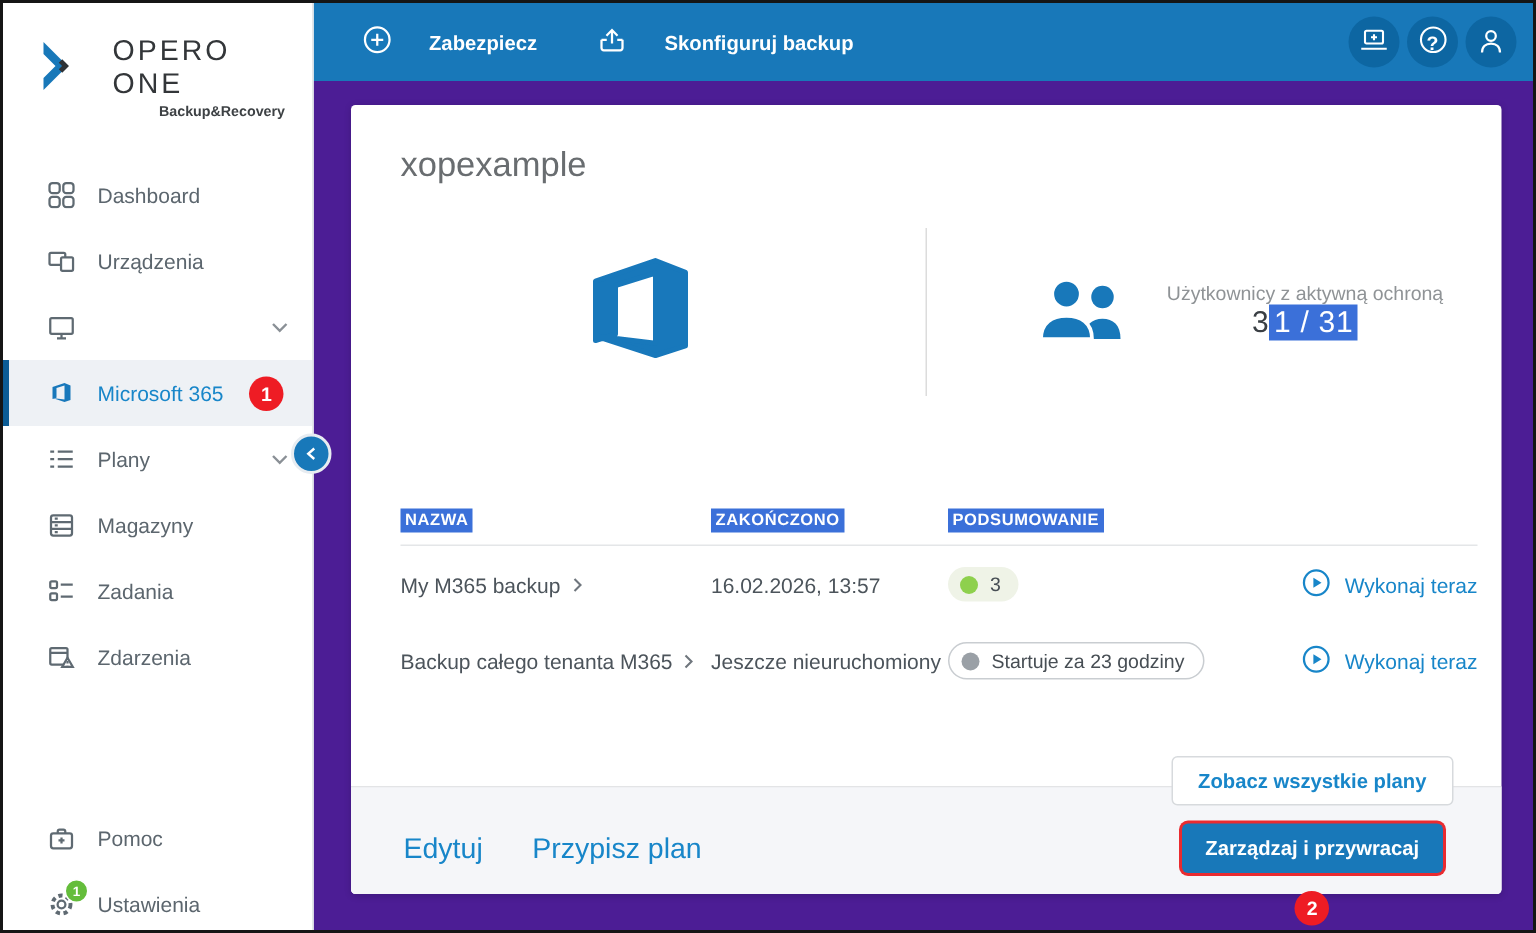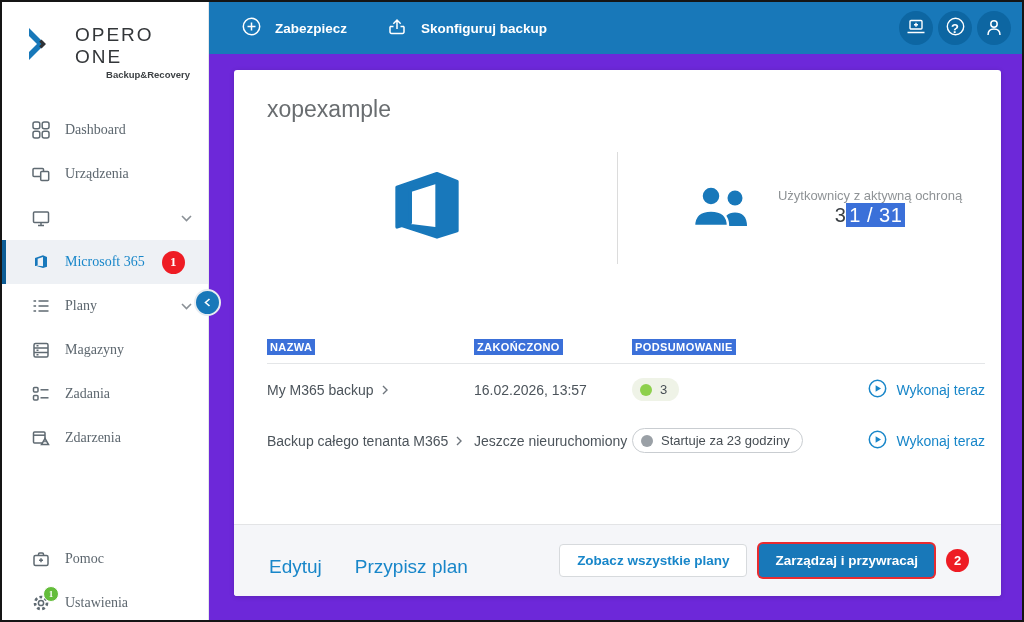--- a/index.html
+++ b/index.html
@@ -7,49 +7,49 @@
   .frame { position: relative; width: 1024px; height: 622px; border: 2px solid #151515;
            background: #edeff3; overflow: hidden; }
 
   
   .sidebar { position: absolute; left: 0; top: 0; width: 207px; height: 100%;
              background: #fff; border-right: 1px solid #e4e7ea; z-index: 5; }
   .logo { padding: 22px 14px 6px 24px; }
   .logo-row { display: flex; align-items: center; }
   .logo-text { font-size: 19px; letter-spacing: 2px; color: #333639; font-weight: 500; margin-left: 19px; }
   .logo-sub { text-align: right; font-size: 9.5px; font-weight: 700; color: #3d4144; margin-top: 1px; padding-right: 4px; }
-  .nav { position: absolute; top: 106px; left: 0; right: 0; font-family: Liberation Serif, serif; }
+  .nav { position: absolute; top: 106px; left: 0; right: 0; }
   .nav.bottom { top: 535px; }
   .nav-item { height: 44px; display: flex; align-items: center; gap: 15px;
               padding: 0 16px 0 30px; font-size: 14px; color: #5c666e; cursor: pointer; }
   .nav-item .nicon { width: 18px; height: 18px; flex: 0 0 18px; display: flex; align-items: center; justify-content: center; position: relative; }
   .nav-item.active { background: #eef1f5; border-left: 4px solid #0c5c95; padding-left: 26px; color: #1886c9; }
   .nav-chevron { margin-left: auto; display: flex; }
   .badge-red { min-width: 23px; height: 23px; border-radius: 50%; background: #ee1c24; color: #fff;
                font-size: 13px; font-weight: 700; display: inline-flex; align-items: center; justify-content: center; }
   .nav-item .badge-red { margin-left: 2px; }
   .badge-green { position: absolute; top: -8px; right: -9px; width: 16px; height: 16px; border-radius: 50%;
                  background: #64bd3b; color: #fff; font-size: 9px; font-weight: 700;
                  display: flex; align-items: center; justify-content: center; border: 1px solid #fff; }
   .collapse-btn { position: absolute; right: -13px; top: 287px; width: 27px; height: 27px; border-radius: 50%;
                   background: #1878b9; border: 2px solid #e7ecf1; z-index: 7; cursor: pointer;
                   display: flex; align-items: center; justify-content: center; }
 
   
   .topbar { position: absolute; left: 207px; top: 0; right: 0; height: 52px; background: #1878b9;
             display: flex; align-items: center; padding: 0 11px 0 33px; gap: 40px; }
-  .tb-action { display: flex; align-items: center; gap: 14px; color: #fff;
+  .tb-action { display: flex; align-items: center; gap: 25px; color: #fff;
                font-size: 13.5px; font-weight: 700; cursor: pointer; }
   .tb-right { margin-left: auto; display: flex; gap: 5px; }
   .tb-circle { width: 34px; height: 34px; border-radius: 50%; background: #0d66a2; border: none;
                display: flex; align-items: center; justify-content: center; cursor: pointer; position: relative; }
   .help-glyph { color: #fff; font-size: 13px; font-weight: 700; position: absolute; }
 
   
-  .main { position: absolute; left: 207px; top: 52px; right: 0; bottom: 0; background: #6d28d9; }
+  .main { position: absolute; left: 207px; top: 52px; right: 0; bottom: 0; background: #4c1d95; }
   .card { position: absolute; left: 25px; top: 16px; width: 767px; height: 526px; background: #fff;
           border-radius: 3px; box-shadow: 0 1px 5px rgba(0,0,0,.16); }
   .page-title { position: absolute; left: 33px; top: 26px; font-size: 23px; font-weight: 400; color: #696d70; }
 
   .hero-divider { position: absolute; left: 383px; top: 82px; height: 112px; border-left: 1px solid #dcdcdc; }
   .office-logo { position: absolute; left: 153px; top: 95px; }
   .users-icon { position: absolute; left: 459px; top: 116px; }
   .users-block { position: absolute; left: 528px; top: 118px; width: 216px; text-align: center; }
   .users-label { font-size: 13px; color: #8f9396; }
   .users-value { margin-top: 1px; font-size: 20px; color: #3a3f44; letter-spacing: .5px; }
@@ -70,21 +70,21 @@
   .pill.success .dot { background: #8ed04d; }
   .pill.scheduled { background: #fff; border: 1px solid #c9cdd1; }
   .pill.scheduled .dot { background: #9aa0a6; }
   .run-link { justify-self: end; display: flex; align-items: center; gap: 9px; color: #1886c9;
               font-size: 14px; cursor: pointer; }
 
   .cardfooter { position: absolute; left: 0; right: 0; bottom: 0; height: 72px; background: #f5f6f9;
                 border-top: 1px solid #e3e4e6; border-radius: 0 0 3px 3px;
                 display: flex; align-items: center; padding: 0 32px 0 35px; }
   .f-link { color: #1886c9; font-size: 19px; font-weight: 400; cursor: pointer; margin-right: 33px; margin-top: 13px; }
-  .f-right { margin-left: auto; display: flex; align-items: center; gap: 12px; }
+  .f-right { margin-left: auto; display: flex; align-items: center; gap: 12px; flex-direction: column; }
   .btn-secondary { background: #fff; border: 1px solid #d7dadd; border-radius: 4px; color: #1886c9;
                    font-weight: 700; font-size: 13.5px; padding: 8px 17px; cursor: pointer;
                    font-family: "Liberation Sans", sans-serif; }
   .btn-primary { background: #1878b9; border: none; border-radius: 4px; color: #fff; font-weight: 700;
                  font-size: 13.5px; padding: 9px 16px; cursor: pointer; box-shadow: 0 0 0 2px #e92b30;
                  font-family: "Liberation Sans", sans-serif; }
 </style>
 </head>
 <body>
 

